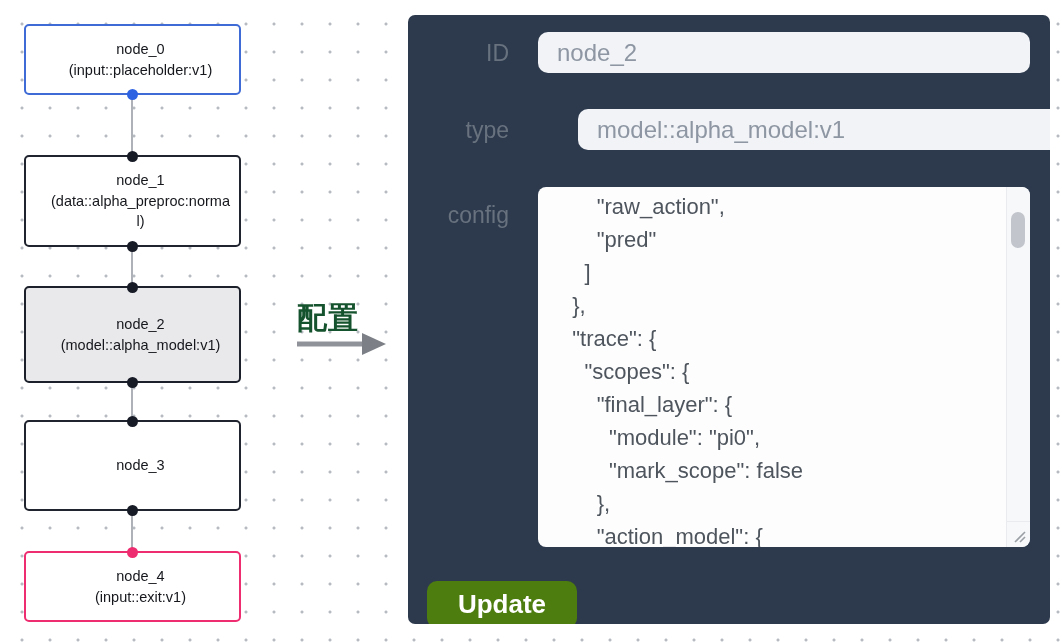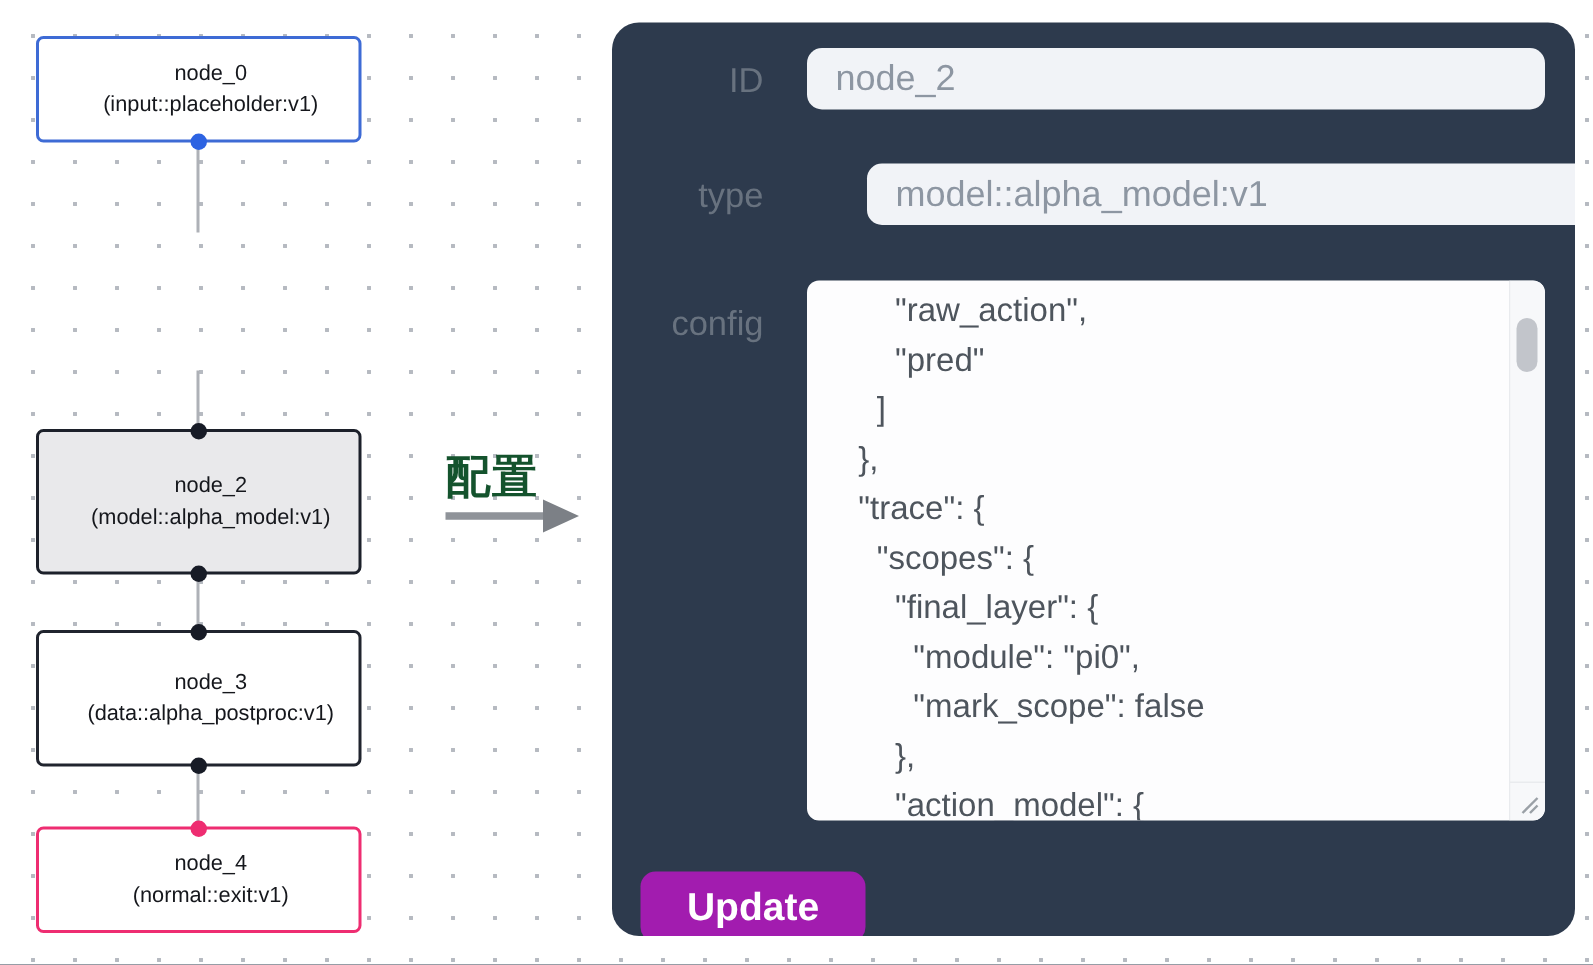--- a/index.html
+++ b/index.html
@@ -45,21 +45,21 @@
   
   .annot-label {
     position:absolute; left:297px; top:298px;
     font-size:30px; font-weight:600; color:#14532d; letter-spacing:1px;
   }
   .annot-arrow { position:absolute; left:296px; top:331px; }
 
   
   .panel {
     position:absolute; left:408px; top:15px; width:642px; height:609px;
-    background:#2d3a4d; border-radius:18px; overflow:hidden;
+    background:#2d3a4d; border-radius:7px; overflow:hidden;
   }
   .fld-label {
     position:absolute; left:0; width:101px; text-align:right;
     font-size:23px; color:#68727f; line-height:28px;
   }
   .lbl-id     { top:24px; }
   .lbl-type   { top:101px; }
   .lbl-config { top:186px; }
   .fld-input {
     position:absolute; left:130px; width:492px; height:41px;
@@ -91,21 +91,21 @@
     background:#c2c5cb; border-radius:7px;
   }
   .ta-corner {
     position:absolute; right:0; bottom:0; width:24px; height:26px;
     border-top:1px solid #e9ebee;
   }
   .resize-glyph { position:absolute; right:3px; bottom:3px; }
 
   .update-btn {
     position:absolute; left:19px; top:566px; width:150px; height:47px;
-    background:#a21caf; border:none; border-radius:10px;
+    background:#4d7c0f; border:none; border-radius:10px;
     color:#ffffff; font-family:"Liberation Sans", sans-serif;
     font-size:26px; font-weight:700; line-height:43px; text-align:center;
     cursor:pointer;
   }
 </style>
 </head>
 <body>
 
 <div class="flow">
 
@@ -113,38 +113,43 @@
   <div class="edge e1"></div>
   <div class="edge e2"></div>
   <div class="edge e3"></div>
 
   <div class="node n0">
     <div>node_0</div>
     <div class="node-sub">(input::placeholder:v1)</div>
     <span class="handle bottom blue"></span>
   </div>
 
+  <div class="node n1">
+    <div>node_1</div>
+    <div class="node-sub">(data::alpha_preproc:normal)</div>
+    <span class="handle top"></span>
+    <span class="handle bottom"></span>
+  </div>
 
   <div class="node n2">
     <div>node_2</div>
     <div class="node-sub">(model::alpha_model:v1)</div>
     <span class="handle top"></span>
     <span class="handle bottom"></span>
   </div>
 
   <div class="node n3">
     <div>node_3</div>
-    <div class="node-sub">(data::alpha_postproc:v1)</div>
     <span class="handle top"></span>
     <span class="handle bottom"></span>
   </div>
 
   <div class="node n4">
     <div>node_4</div>
-    <div class="node-sub">(normal::exit:v1)</div>
+    <div class="node-sub">(input::exit:v1)</div>
     <span class="handle top pink"></span>
   </div>
 </div>
 
 <div class="annot-label">配置</div>
 <svg class="annot-arrow" width="92" height="26" viewBox="0 0 92 26">
   <rect x="1" y="10.5" width="66" height="5" fill="#8f9399"></rect>
   <polygon points="66,2 90,13 66,24" fill="#7c8086"></polygon>
 </svg>
 

